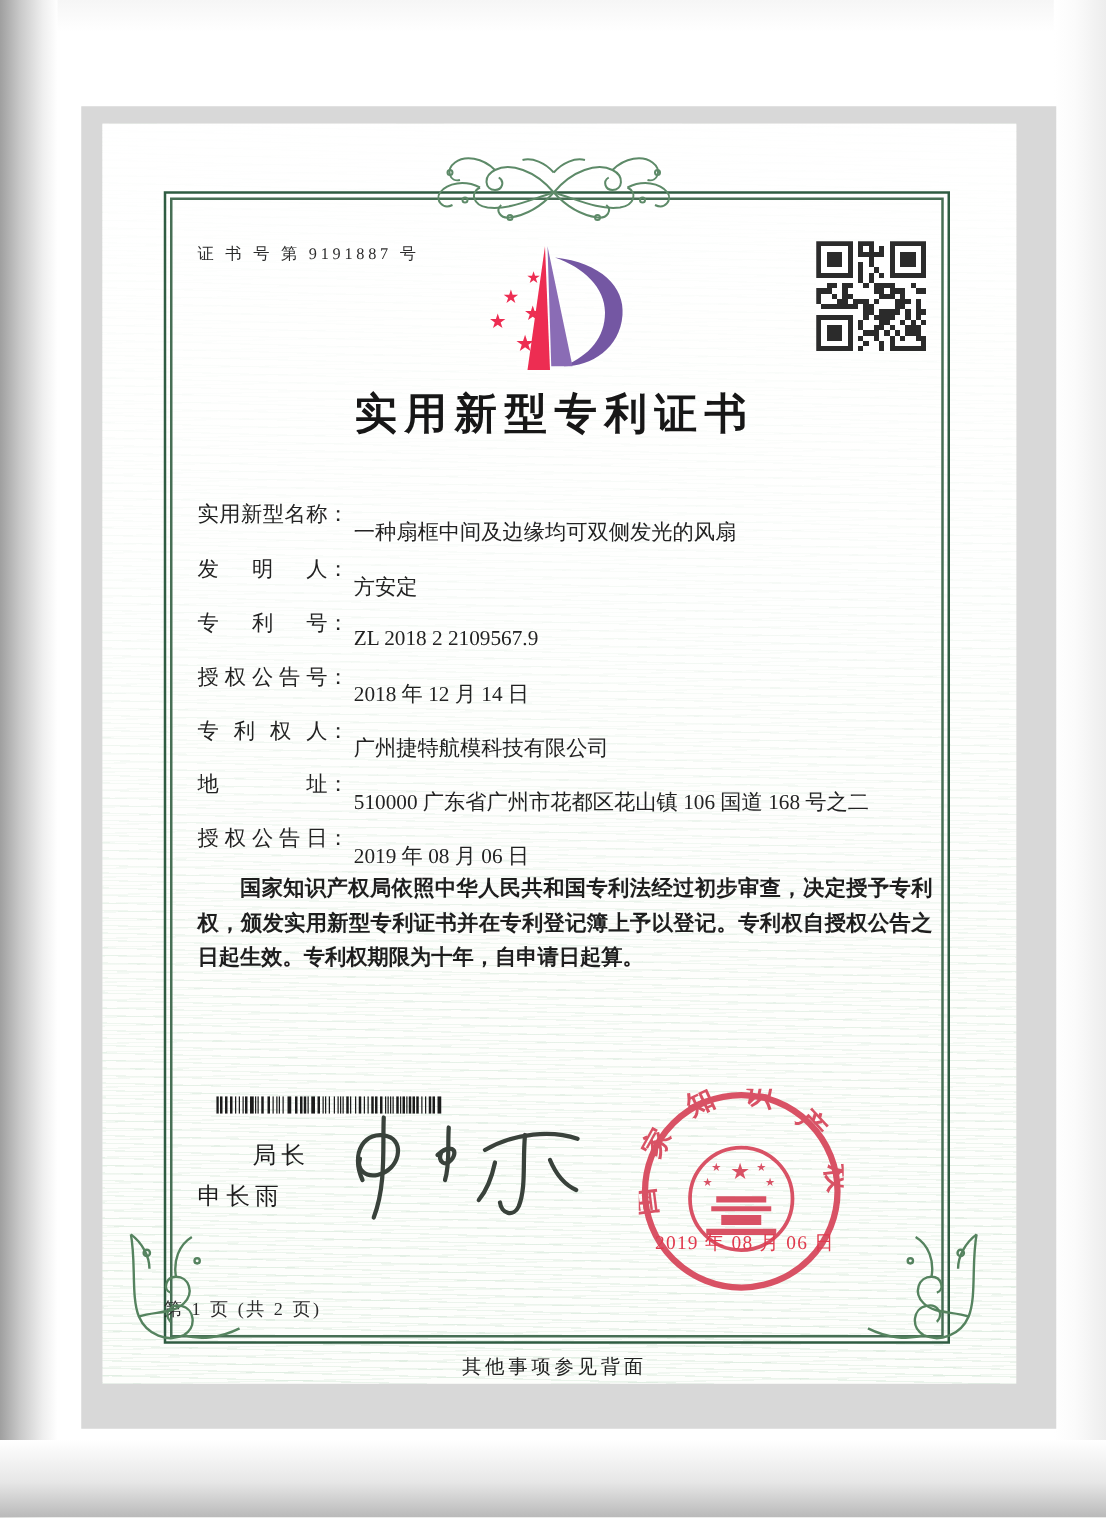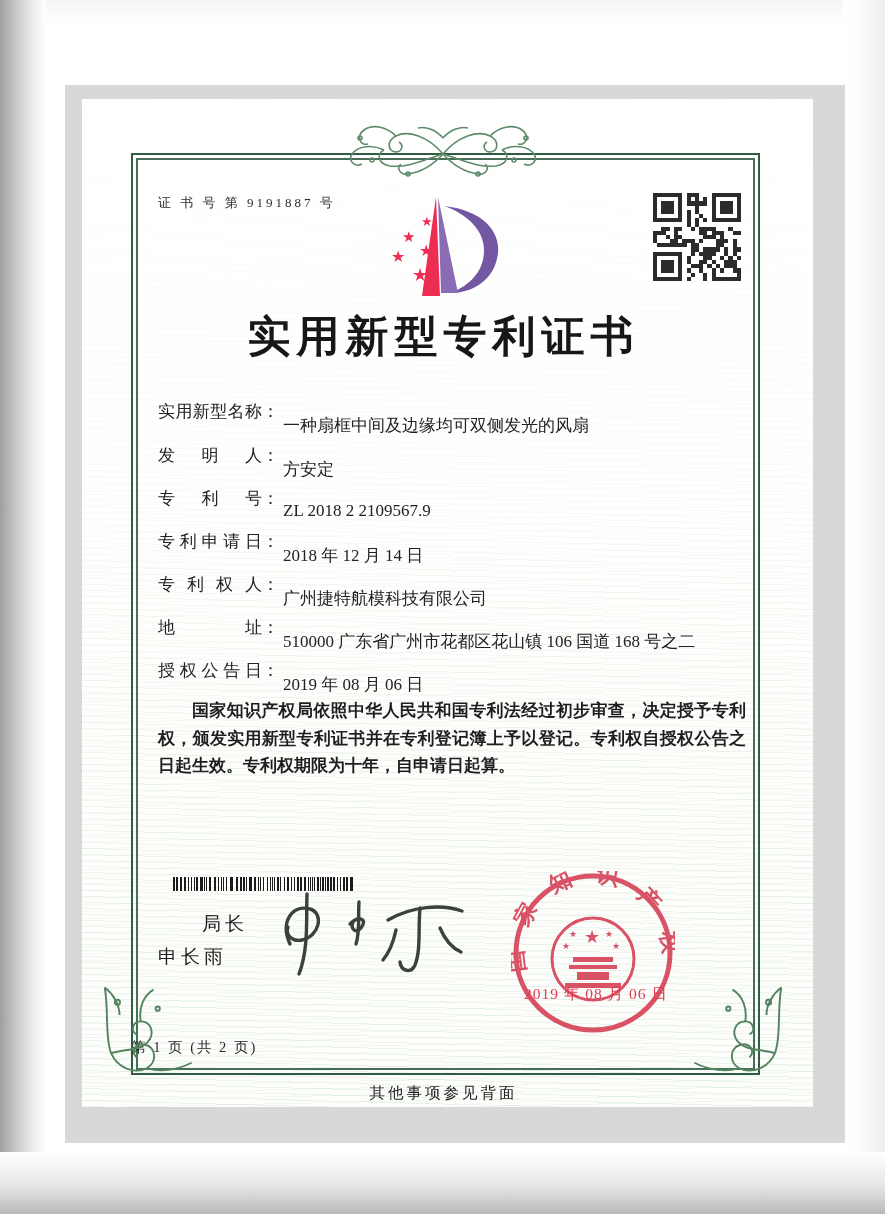--- a/index.html
+++ b/index.html
@@ -26,21 +26,21 @@
       repeating-linear-gradient(-1.2deg, rgba(120,180,135,.11) 0 1px, rgba(255,255,255,0) 1px 7px);}
   .paper .fade{position:absolute;inset:0;
     background:linear-gradient(to bottom,rgba(255,255,255,.96) 0,rgba(255,255,255,.75) 35%,rgba(255,255,255,.35) 65%,rgba(255,255,255,.15) 100%);}
 
   
   .cert-border{left:131px;top:153px;width:625px;height:918px;border:2px solid #2f5c42;}
   .cert-border::before{content:"";position:absolute;inset:3px;border:2px solid #476f55;}
 
   
   .cert-no{left:158px;top:194px;font-size:13px;letter-spacing:3px;color:#2c2c2c;}
-  .title{left:131px;top:308px;width:625px;text-align:center;font-size:43px;font-weight:600;
+  .title{left:131px;top:308px;width:625px;text-align:center;font-size:34px;font-weight:600;
          letter-spacing:6px;color:#171717;}
 
   .frow{left:158px;width:600px;height:26px;font-size:17px;color:#222;white-space:nowrap;}
   .flabel{display:inline-block;width:104px;text-align:justify;text-align-last:justify;vertical-align:top;}
   .fcolon{display:inline-block;vertical-align:top;}
   .fvalue{display:inline-block;margin-left:4px;vertical-align:top;margin-top:14px;}
   .fpair2{position:absolute;left:302px;top:0;white-space:nowrap;}
 
   .paras{left:158px;top:697px;width:588px;font-size:17px;line-height:27.6px;text-align:justify;color:#1e1e1e;}
   .paras p{margin:0;text-indent:2em;font-weight:bold;}
@@ -368,21 +368,21 @@
 <div class="abs frow" style="top:400px">
   <span class="flabel">实用新型名称</span><span class="fcolon">：</span><span class="fvalue">一种扇框中间及边缘均可双侧发光的风扇</span>
 </div>
 <div class="abs frow" style="top:444px">
   <span class="flabel">发明人</span><span class="fcolon">：</span><span class="fvalue">方安定</span>
 </div>
 <div class="abs frow" style="top:487px">
   <span class="flabel">专利号</span><span class="fcolon">：</span><span class="fvalue">ZL 2018 2 2109567.9</span>
 </div>
 <div class="abs frow" style="top:530px">
-  <span class="flabel">专利申请日</span><span class="fcolon">：</span><span class="fvalue">2018 年 12 月 14 日</span>
+  <span class="flabel">授权公告号</span><span class="fcolon">：</span><span class="fvalue">2018 年 12 月 14 日</span>
 </div>
 <div class="abs frow" style="top:573px">
   <span class="flabel">专利权人</span><span class="fcolon">：</span><span class="fvalue">广州捷特航模科技有限公司</span>
 </div>
 <div class="abs frow" style="top:616px">
   <span class="flabel">地址</span><span class="fcolon">：</span><span class="fvalue">510000 广东省广州市花都区花山镇 106 国道 168 号之二</span>
 </div>
 <div class="abs frow" style="top:659px">
   <span class="flabel">授权公告日</span><span class="fcolon">：</span><span class="fvalue">2019 年 08 月 06 日</span>
 </div>

